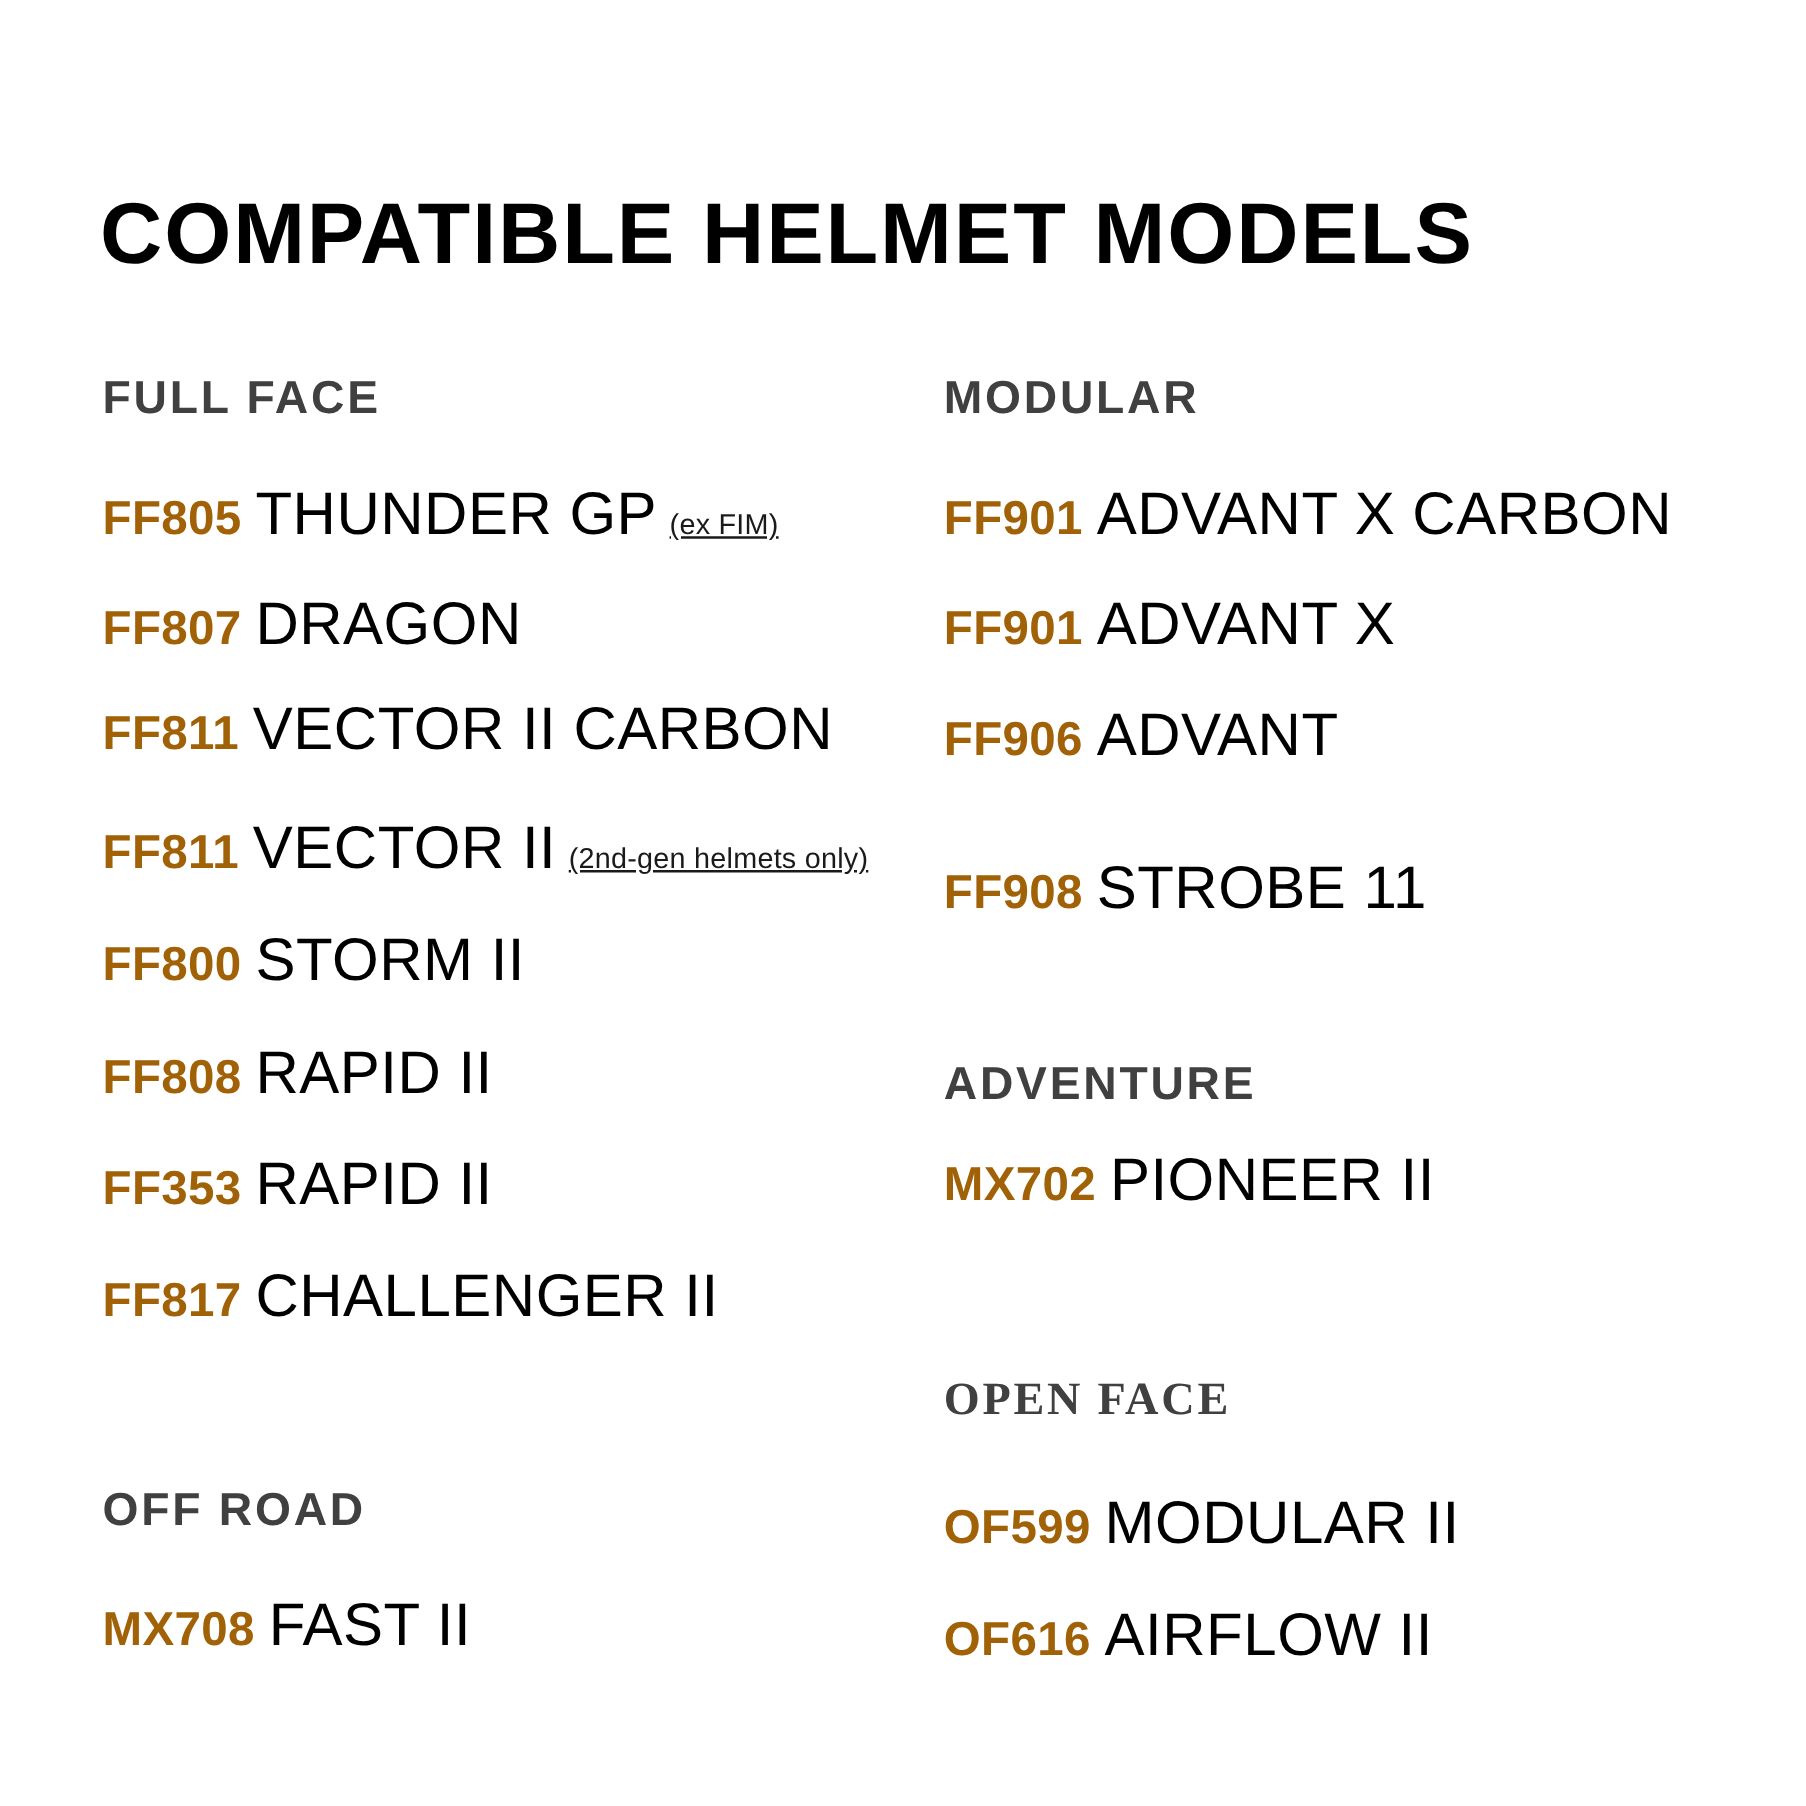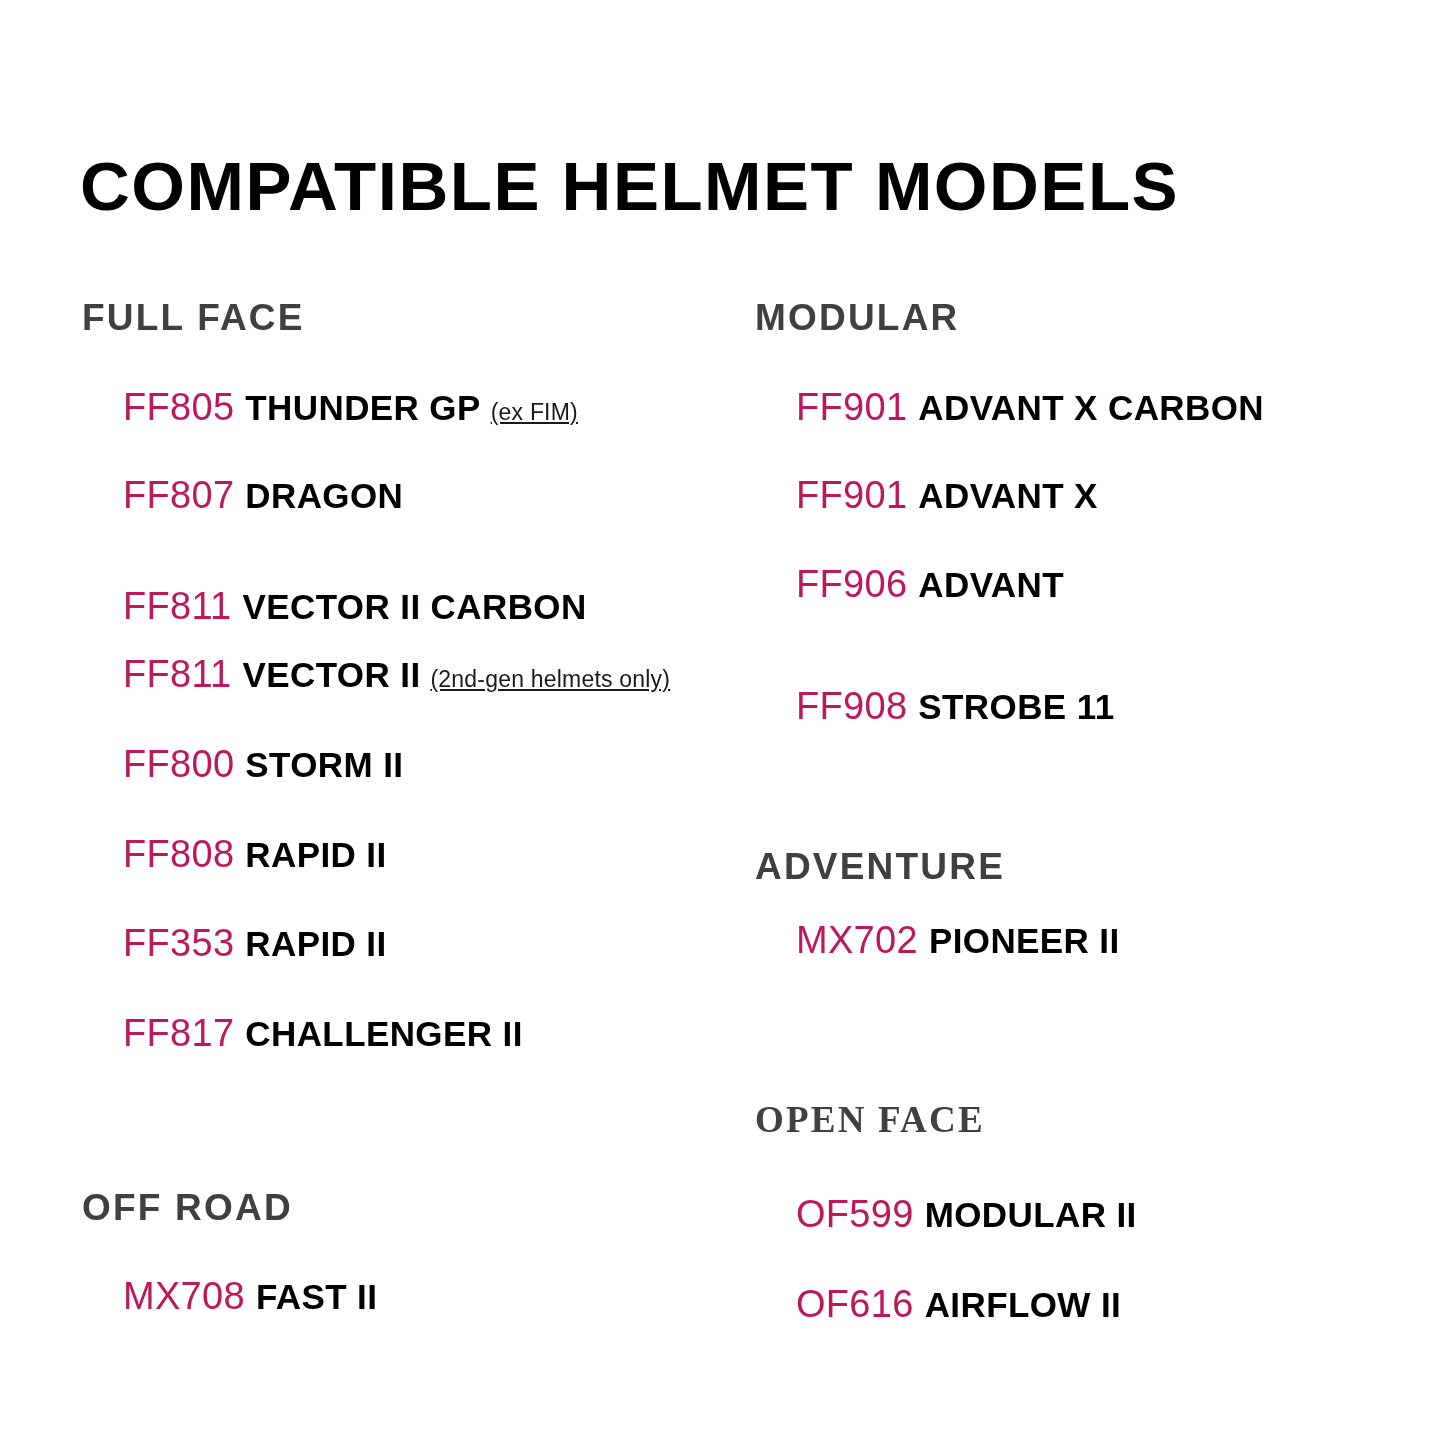--- a/index.html
+++ b/index.html
@@ -54,28 +54,27 @@
 
   
   .model-row {
     position: absolute;
     white-space: nowrap;
     line-height: 1.0;
     color: #111111;
   }
   .model-code {
     font-size: 38px;
-    font-weight: 400;
+    font-weight: 700;
     letter-spacing: 0.3px;
-    color: #be185d;
-    margin-left: 41px;
+    color: #a16207;
   }
   .model-name {
-    font-size: 35px;
-    font-weight: 700;
+    font-size: 48px;
+    font-weight: 400;
     letter-spacing: 0.4px;
     color: #000000;
     margin-left: 11px;
     margin-top: 12px;
   }
   .model-note {
     font-size: 23px;
     font-weight: 400;
     letter-spacing: 0.2px;
     color: #1a1a1a;
@@ -87,21 +86,21 @@
 <body>
 
 <div id="page">
 
   <h1 class="page-title">COMPATIBLE HELMET MODELS</h1>
 
   <div class="column col-left">
       <div class="section-heading" style="top: 299px;">FULL FACE</div>
       <div class="model-row" style="top: 388px;"><span class="model-code">FF805</span><span class="model-name">THUNDER GP</span><span class="model-note">(ex FIM)</span></div>
       <div class="model-row" style="top: 476px;"><span class="model-code">FF807</span><span class="model-name">DRAGON</span></div>
-      <div class="model-row" style="top: 587px;"><span class="model-code">FF811</span><span class="model-name">VECTOR II CARBON</span></div>
+      <div class="model-row" style="top: 560px;"><span class="model-code">FF811</span><span class="model-name">VECTOR II CARBON</span></div>
       <div class="model-row" style="top: 655px;"><span class="model-code">FF811</span><span class="model-name">VECTOR II</span><span class="model-note">(2nd-gen helmets only)</span></div>
       <div class="model-row" style="top: 745px;"><span class="model-code">FF800</span><span class="model-name">STORM II</span></div>
       <div class="model-row" style="top: 835px;"><span class="model-code">FF808</span><span class="model-name">RAPID II</span></div>
       <div class="model-row" style="top: 924px;"><span class="model-code">FF353</span><span class="model-name">RAPID II</span></div>
       <div class="model-row" style="top: 1014px;"><span class="model-code">FF817</span><span class="model-name">CHALLENGER II</span></div>
       <div class="section-heading" style="top: 1189px;">OFF ROAD</div>
       <div class="model-row" style="top: 1277px;"><span class="model-code">MX708</span><span class="model-name">FAST II</span></div>
     </div>
   <div class="column col-right">
       <div class="section-heading" style="top: 299px;">MODULAR</div>

